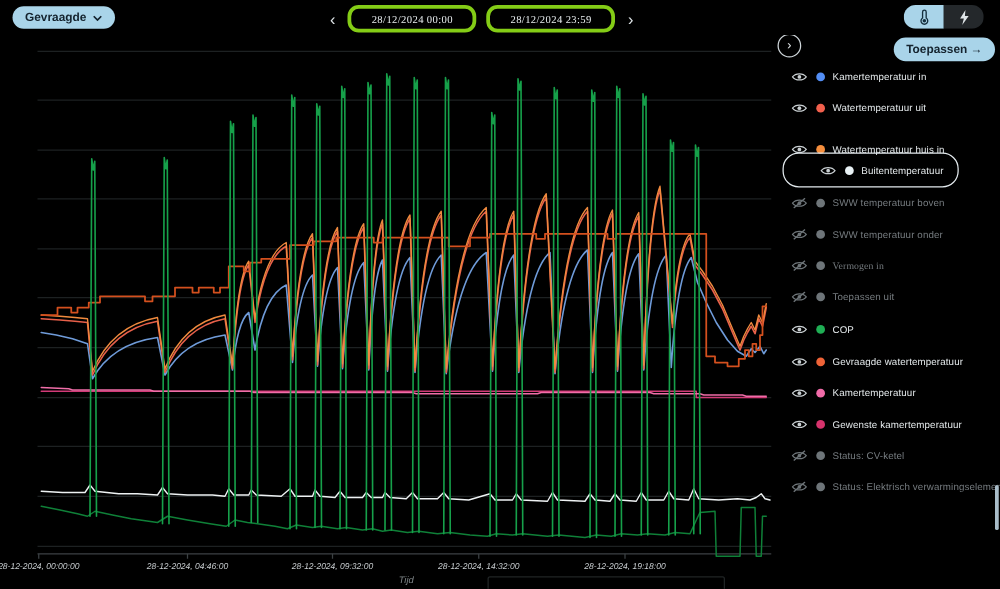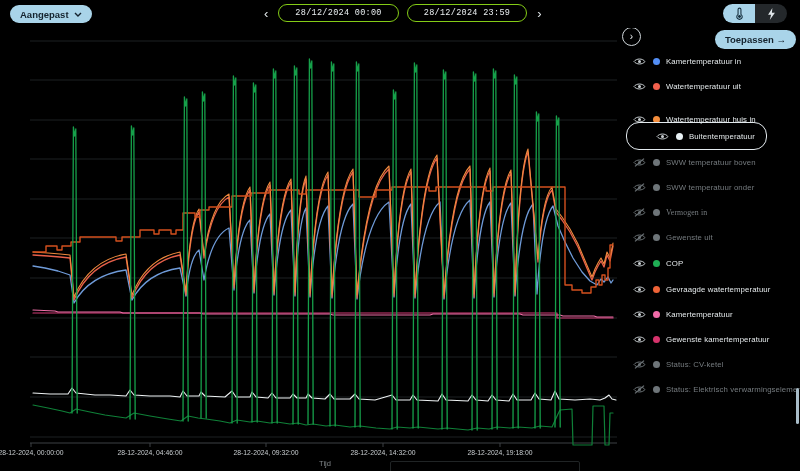--- a/index.html
+++ b/index.html
@@ -7,51 +7,51 @@
        font-family:"Liberation Sans",sans-serif;color:#e8edef;}
   
   .topbar{position:absolute;left:0;top:0;width:100%;height:28px;background:#000;z-index:5;}
   .pill-btn{background:#a9d4e9;color:#14232e;border:none;border-radius:12px;
             font-family:inherit;font-size:9.5px;font-weight:bold;padding:3px 10px;
             display:inline-flex;align-items:center;gap:5px;cursor:pointer;}
   .range-btn{position:absolute;left:10px;top:5px;height:18px;}
   .center-group{position:absolute;left:262px;top:4px;display:flex;align-items:center;gap:8px;}
   .nav-arrow{color:#dfe5e8;font-size:13px;line-height:1;background:none;border:none;
              cursor:pointer;padding:0 2px;font-family:inherit;}
-  .date-pill{background:transparent;border:1px solid #84cc16;border-radius:9px;color:#e8edef;
-             font-family:Liberation Mono, monospace;font-size:8.5px;padding:3px 16px;letter-spacing:.3px;cursor:pointer;}
+  .date-pill{background:transparent;border:3px solid #84cc16;border-radius:9px;color:#e8edef;
+             font-family:Liberation Serif, serif;font-size:8.5px;padding:3px 16px;letter-spacing:.3px;cursor:pointer;}
   .right-group{position:absolute;right:4px;top:4px;display:flex;align-items:center;gap:7px;flex-direction:column;}
   .seg{display:flex;border-radius:11px;overflow:hidden;height:19px;}
   .seg button{border:none;width:32px;display:flex;align-items:center;justify-content:center;cursor:pointer;}
   .seg .on{background:#a9d4e9;}
   .seg .off{background:#24282b;}
   .apply-btn{height:19px;}
   
-  .chart-wrap{position:absolute;left:0;top:0;width:620px;height:471px;}
+  .chart-wrap{position:absolute;left:0;top:0;width:620px;height:471px;font-style:italic;}
   
   .legend{position:absolute;left:618px;top:0;width:182px;height:471px;background:#000;}
   .legend-collapse{position:absolute;left:4px;top:27px;width:19px;height:19px;border-radius:50%;
                    border:1px solid #cfd6da;background:#000;color:#e8edef;font-size:10px;
                    display:flex;align-items:center;justify-content:center;cursor:pointer;font-family:inherit;}
   .lrow{position:absolute;left:8px;display:flex;align-items:center;gap:6px;height:26px;
         padding:0 11px 0 6px;cursor:pointer;border:1.5px solid transparent;border-radius:13px;}
   .lrow.hl{border-color:#e3eaee;}
   .lrow .dot{width:7px;height:7px;border-radius:50%;flex:0 0 auto;margin-left:1px;}
   .lrow .lbl{font-size:7.8px;letter-spacing:.1px;white-space:nowrap;color:#e4e9eb;}
   .lrow.hidden-series .lbl{color:#757b7f;}
   .scroll-thumb{position:absolute;right:1px;top:388px;width:3px;height:36px;border-radius:2px;background:#a9bdc9;}
   .bottom-box{position:absolute;left:390px;top:461px;width:188px;height:10px;
               border:1px solid #202425;border-radius:2px;}
 </style>
 </head>
 <body>
 
 <div class="topbar">
   <button class="pill-btn range-btn">
-    <span>Aangepast</span>
+    <span>Gevraagde</span>
     <svg width="8" height="5" viewBox="0 0 8 5">
       <polyline points="1,1 4,4 7,1" fill="none" stroke="#14232e" stroke-width="1.4"></polyline>
     </svg>
   </button>
   <div class="center-group">
     <button class="nav-arrow">‹</button>
     <button class="date-pill">28/12/2024 00:00</button>
     <button class="date-pill">28/12/2024 23:59</button>
     <button class="nav-arrow">›</button>
   </div>
@@ -172,21 +172,21 @@
         <span class="dot" style="background:#6e7579"></span>
         <span class="lbl">Vermogen in</span>
       </div>
       <div class="lrow hidden-series" style="top: 223px;">
         <svg width="13" height="9" viewBox="0 0 13 9">
           <path d="M1 4.5 C3.5 1.2 9.5 1.2 12 4.5 C9.5 7.8 3.5 7.8 1 4.5 Z" fill="none" stroke="#6e7579" stroke-width="1"></path>
           <circle cx="6.5" cy="4.5" r="1.5" fill="#6e7579"></circle>
           <line x1="2" y1="8.4" x2="11" y2="0.6" stroke="#6e7579" stroke-width="1.1"></line>
         </svg>
         <span class="dot" style="background:#6e7579"></span>
-        <span class="lbl">Gewenste uit</span>
+        <span class="lbl">Toepassen uit</span>
       </div>
       <div class="lrow" style="top: 249px;">
         <svg width="13" height="9" viewBox="0 0 13 9">
           <path d="M1 4.5 C3.5 1.2 9.5 1.2 12 4.5 C9.5 7.8 3.5 7.8 1 4.5 Z" fill="none" stroke="#c9cfd2" stroke-width="1"></path>
           <circle cx="6.5" cy="4.5" r="1.5" fill="#c9cfd2"></circle>
         </svg>
         <span class="dot" style="background:#1fae54"></span>
         <span class="lbl">COP</span>
       </div>
       <div class="lrow" style="top: 275px;">

